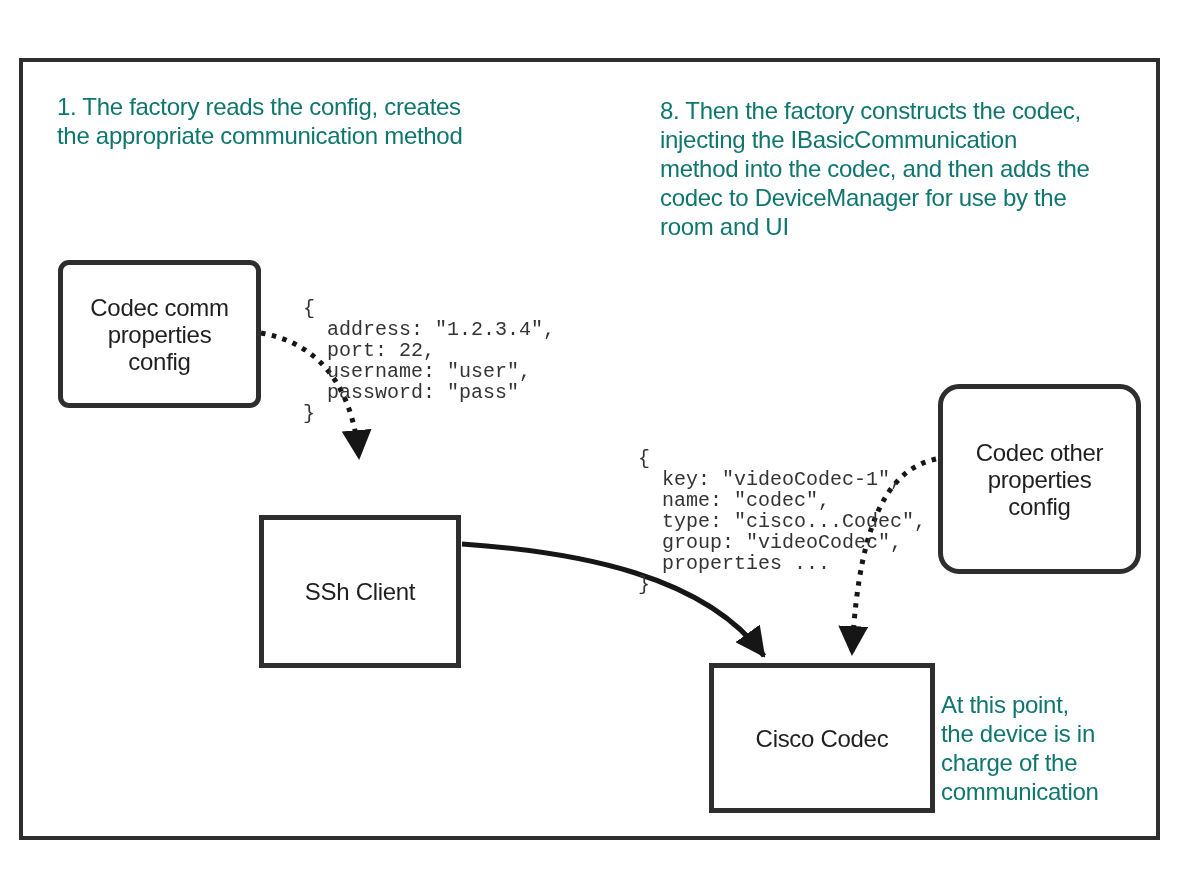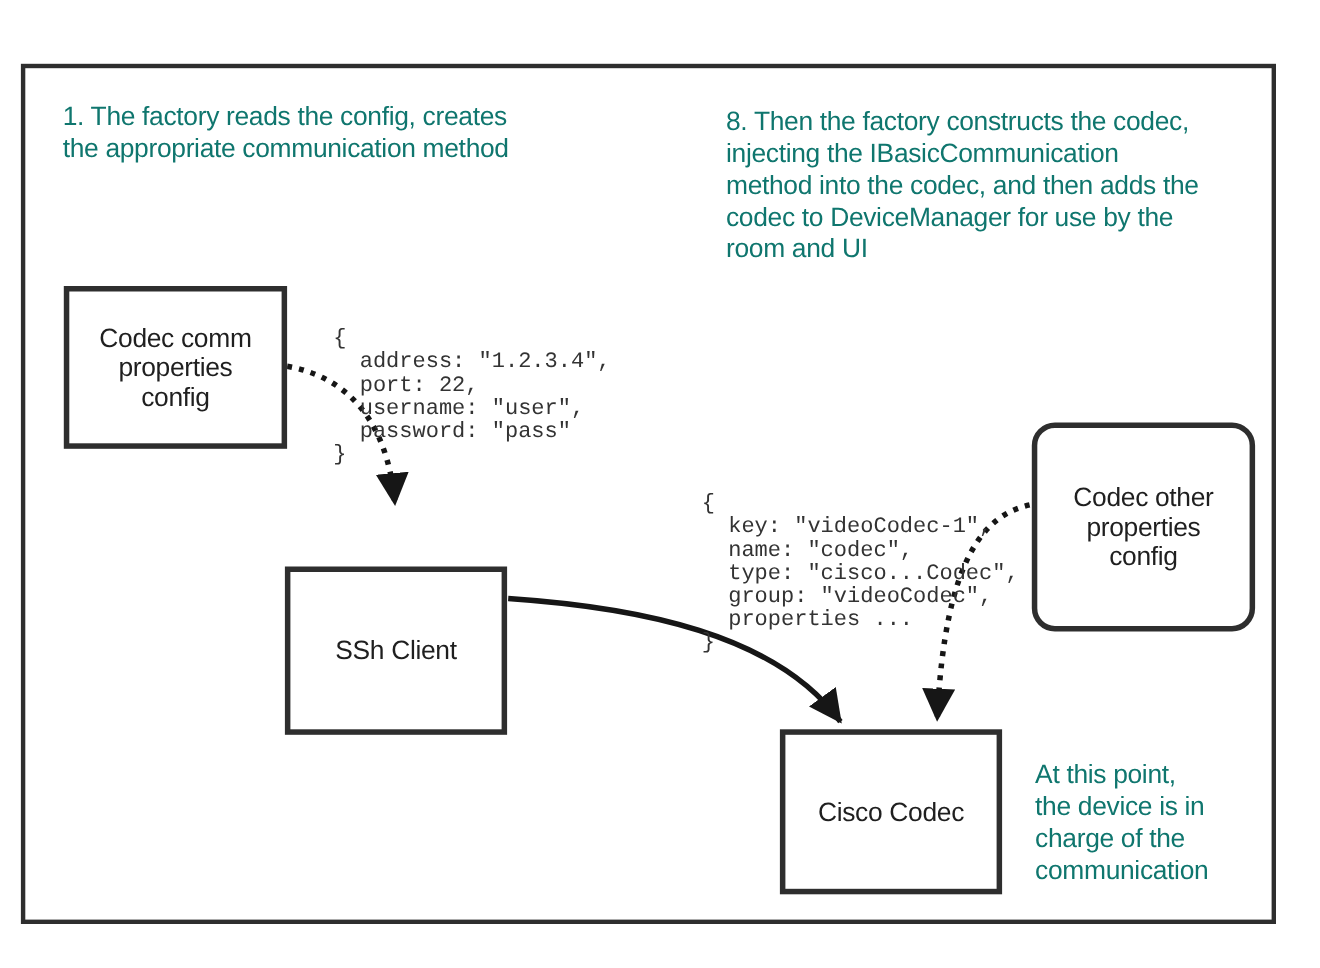--- a/index.html
+++ b/index.html
@@ -47,24 +47,24 @@
     justify-content: center;
     text-align: center;
   }
   .node .label {
     font-size: 24px;
     line-height: 27px;
     white-space: pre-line;
     color: #1f1f1f;
     letter-spacing: -0.3px;
   }
-  .node1 { left: 58px;  top: 260px; width: 203px; height: 148px; }
+  .node1 { left: 58px;  top: 260px; width: 203px; height: 148px; border-radius: 11px; }
   .node2 { left: 259px; top: 468px; width: 202px; height: 153px; margin-top: 47px; }
   .node3 { left: 938px; top: 384px; width: 203px; height: 190px; border-radius: 21px; }
-  .node4 { left: 709px; top: 663px; width: 202px; height: 150px; }
+  .node4 { left: 709px; top: 663px; width: 226px; height: 150px; }
   .code {
     position: absolute;
     margin: 0;
     font-family: "Liberation Mono", monospace;
     font-size: 20px;
     line-height: 21px;
     white-space: pre;
     color: #333333;
     background: transparent;
   }

